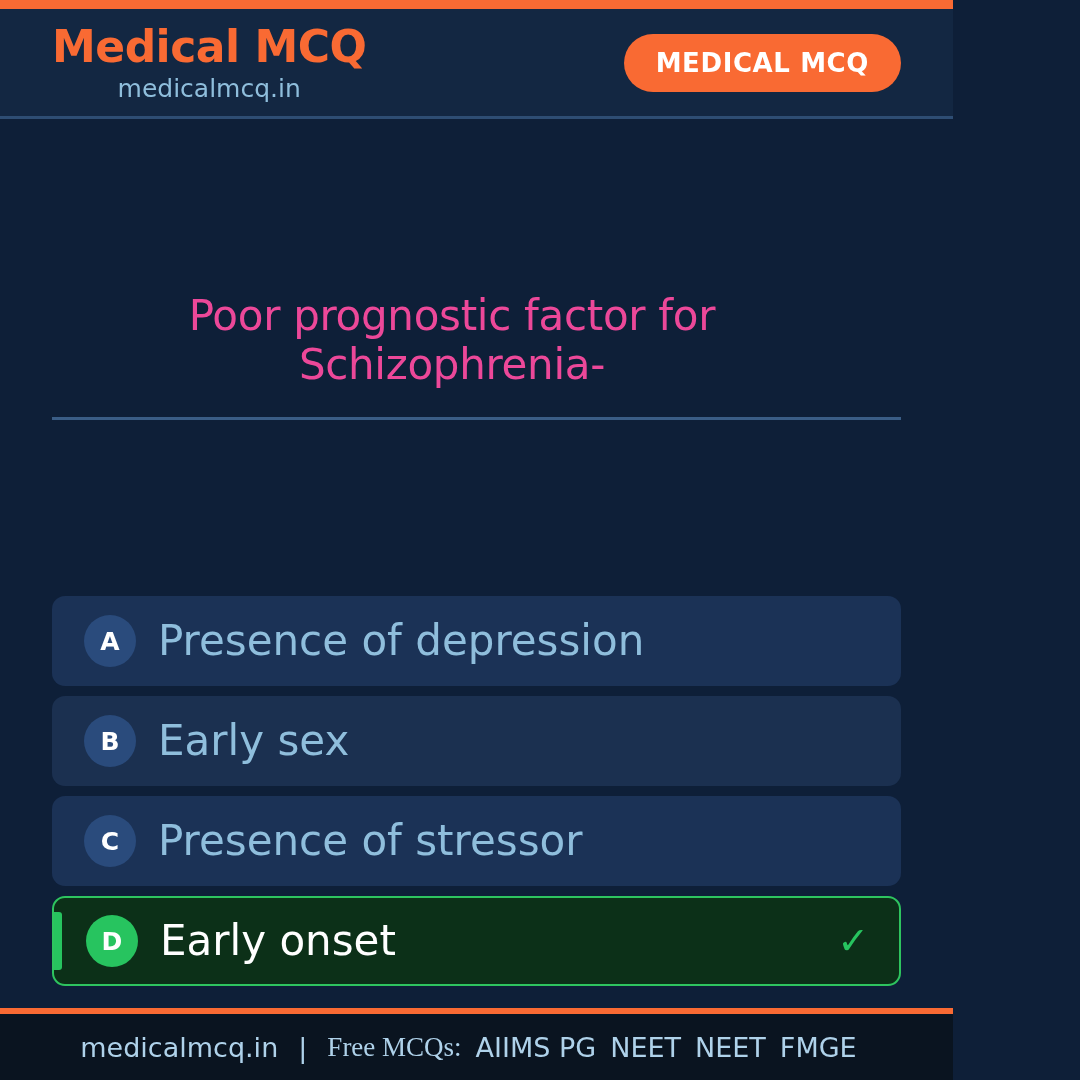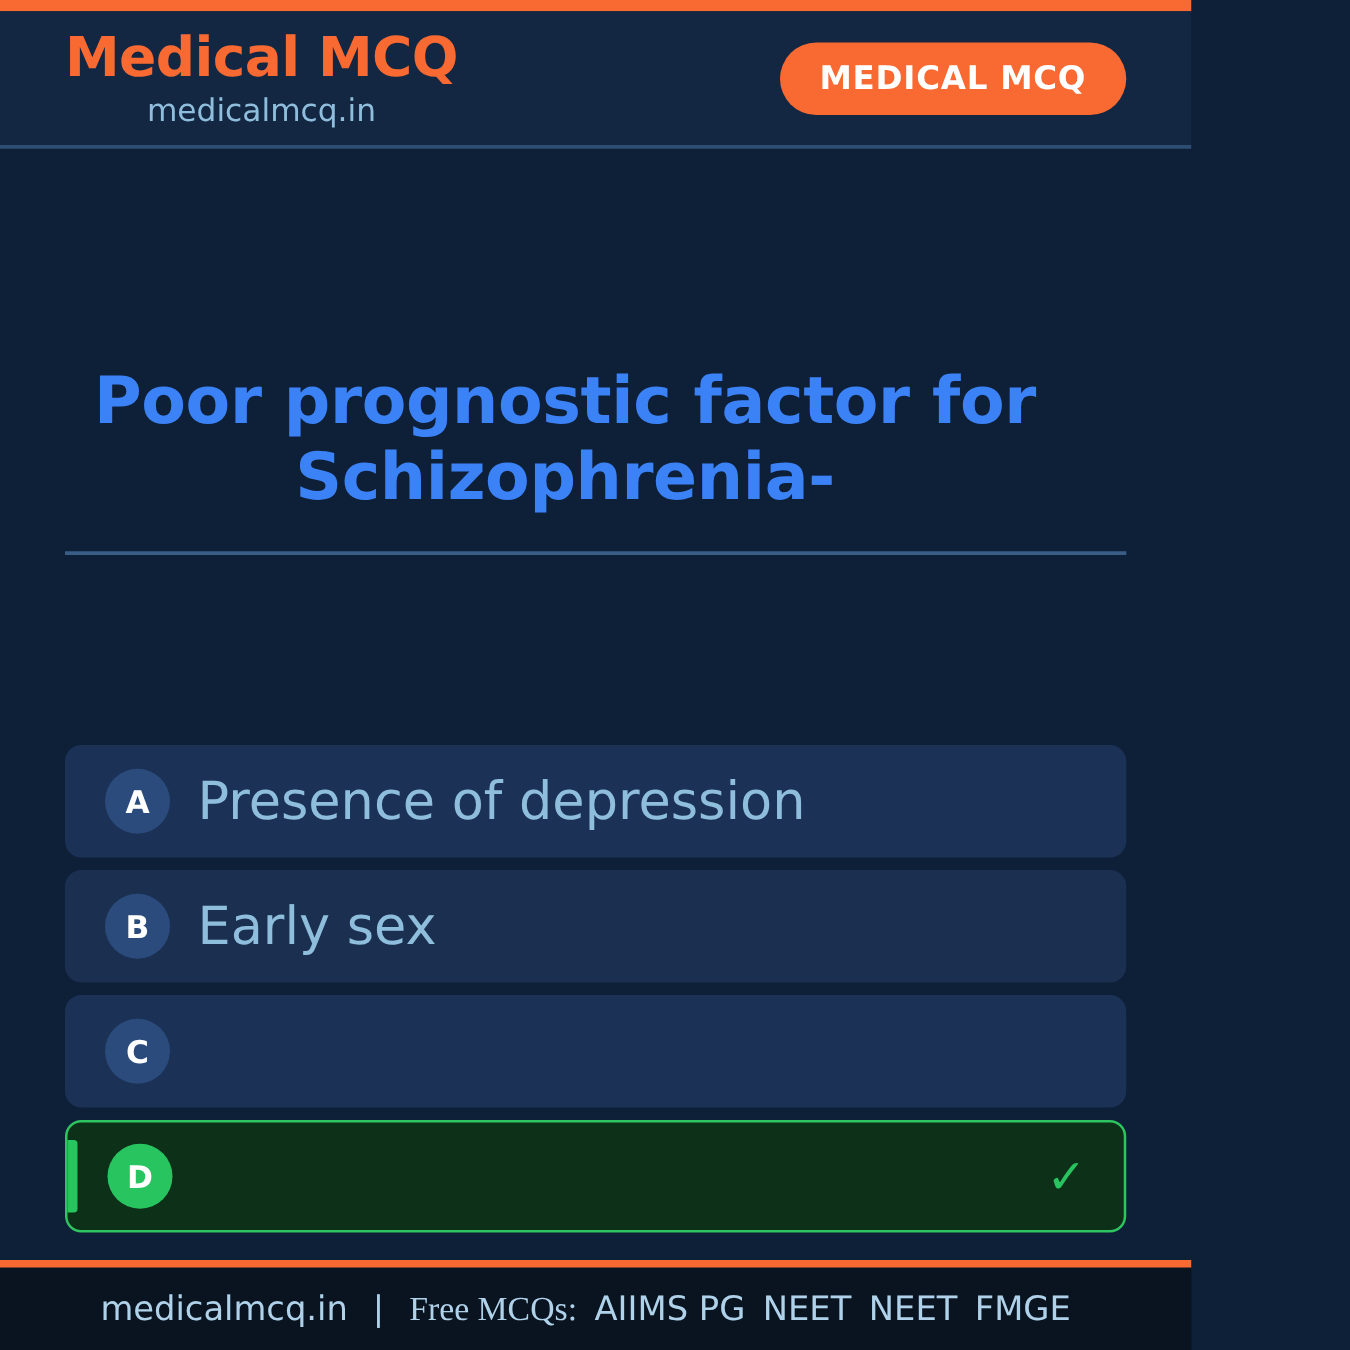--- a/index.html
+++ b/index.html
@@ -86,23 +86,23 @@
     right: 52px;
     top: 172px;
   }
   .eyebrow {
     font-size: 25px;
     color: #7FA8C9;
     margin-bottom: 12px;
     letter-spacing: 0.2px;
   }
   .question-title {
-    font-size: 52px;
-    font-weight: bold;
-    color: #3b82f6;
+    font-size: 42px;
+    font-weight: normal;
+    color: #ec4899;
     line-height: 1.17;
     letter-spacing: -0.3px;
     max-width: 800px;
   }
   .divider {
     margin-top: 28px;
     height: 3px;
     background: #3A5D86;
     width: 100%;
   }
@@ -233,25 +233,27 @@
         <div class="option-text">Presence of depression</div>
       </div>
 
       <div class="option alt">
         <div class="option-badge">B</div>
         <div class="option-text">Early sex</div>
       </div>
 
       <div class="option">
         <div class="option-badge">C</div>
+        <div class="option-text">Presence of stressor</div>
       </div>
 
       <div class="option correct">
         <div class="accent-bar"></div>
         <div class="option-badge">D</div>
+        <div class="option-text">Early onset</div>
         <div class="check-icon">✓</div>
       </div>
 
     </div>
   </div>
 
   <div class="footer">
     <div class="footer-inner">
       <span class="footer-site">medicalmcq.in</span>
       <span class="footer-sep">|</span>

